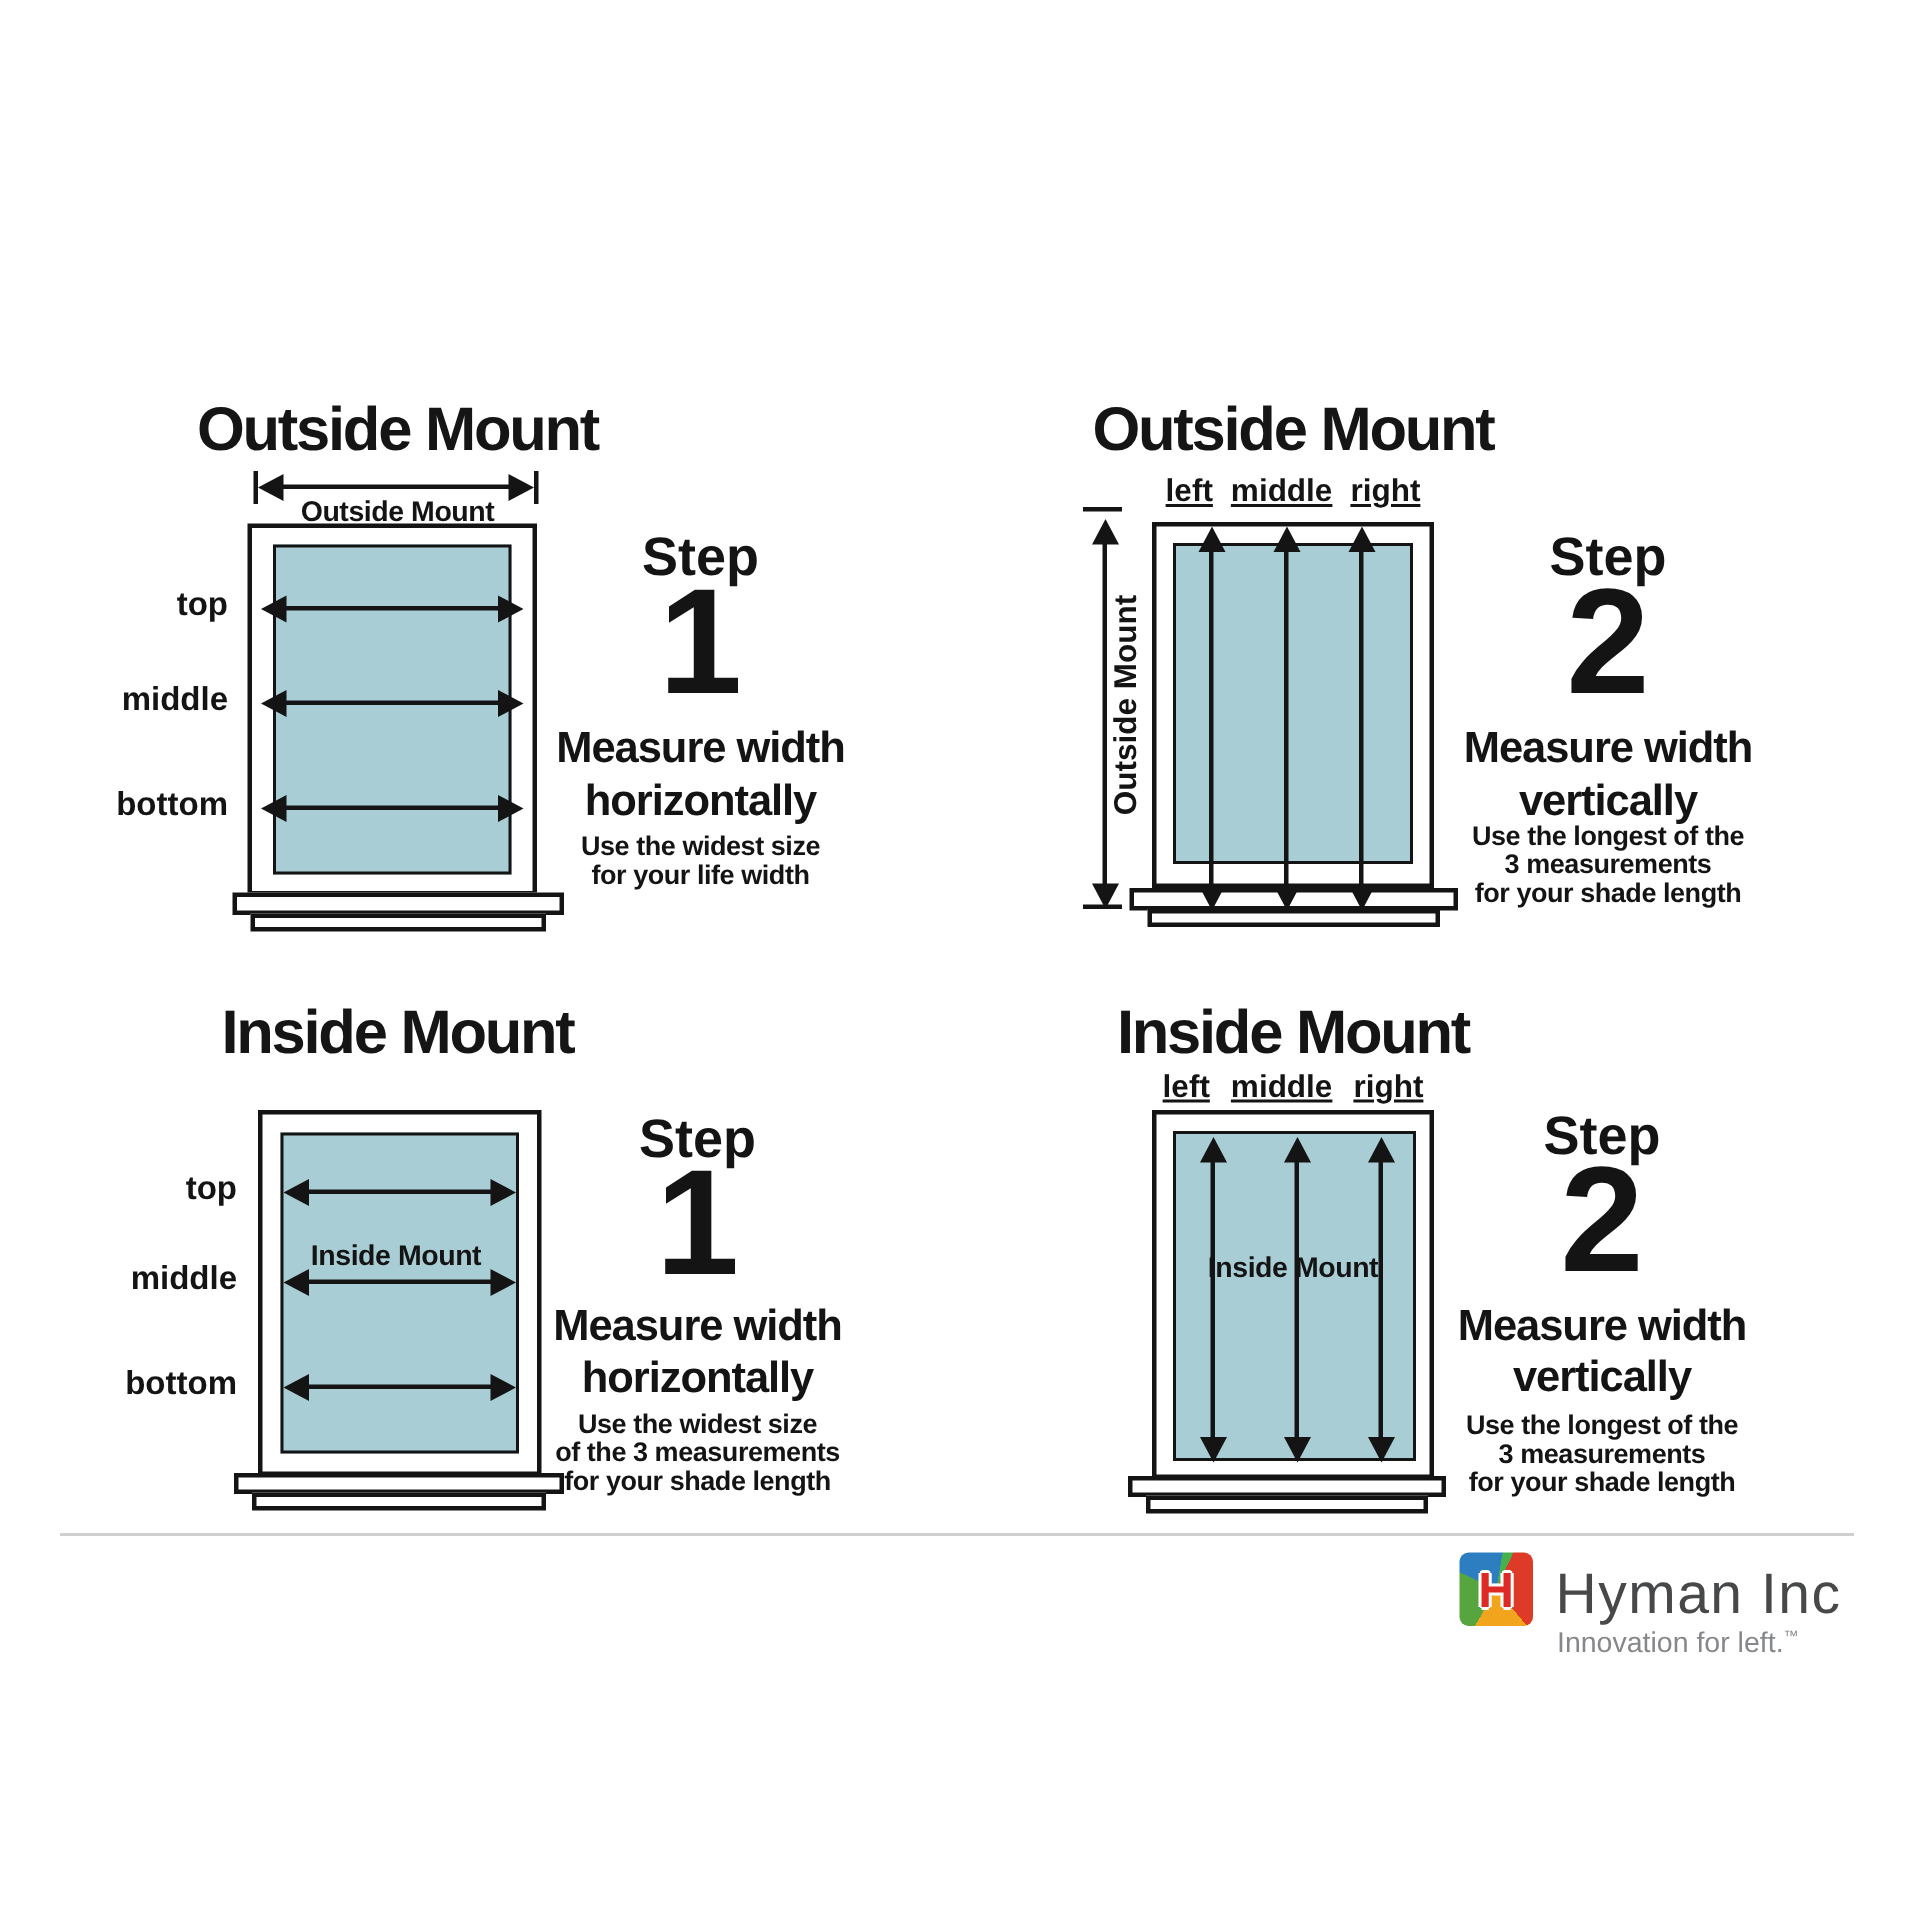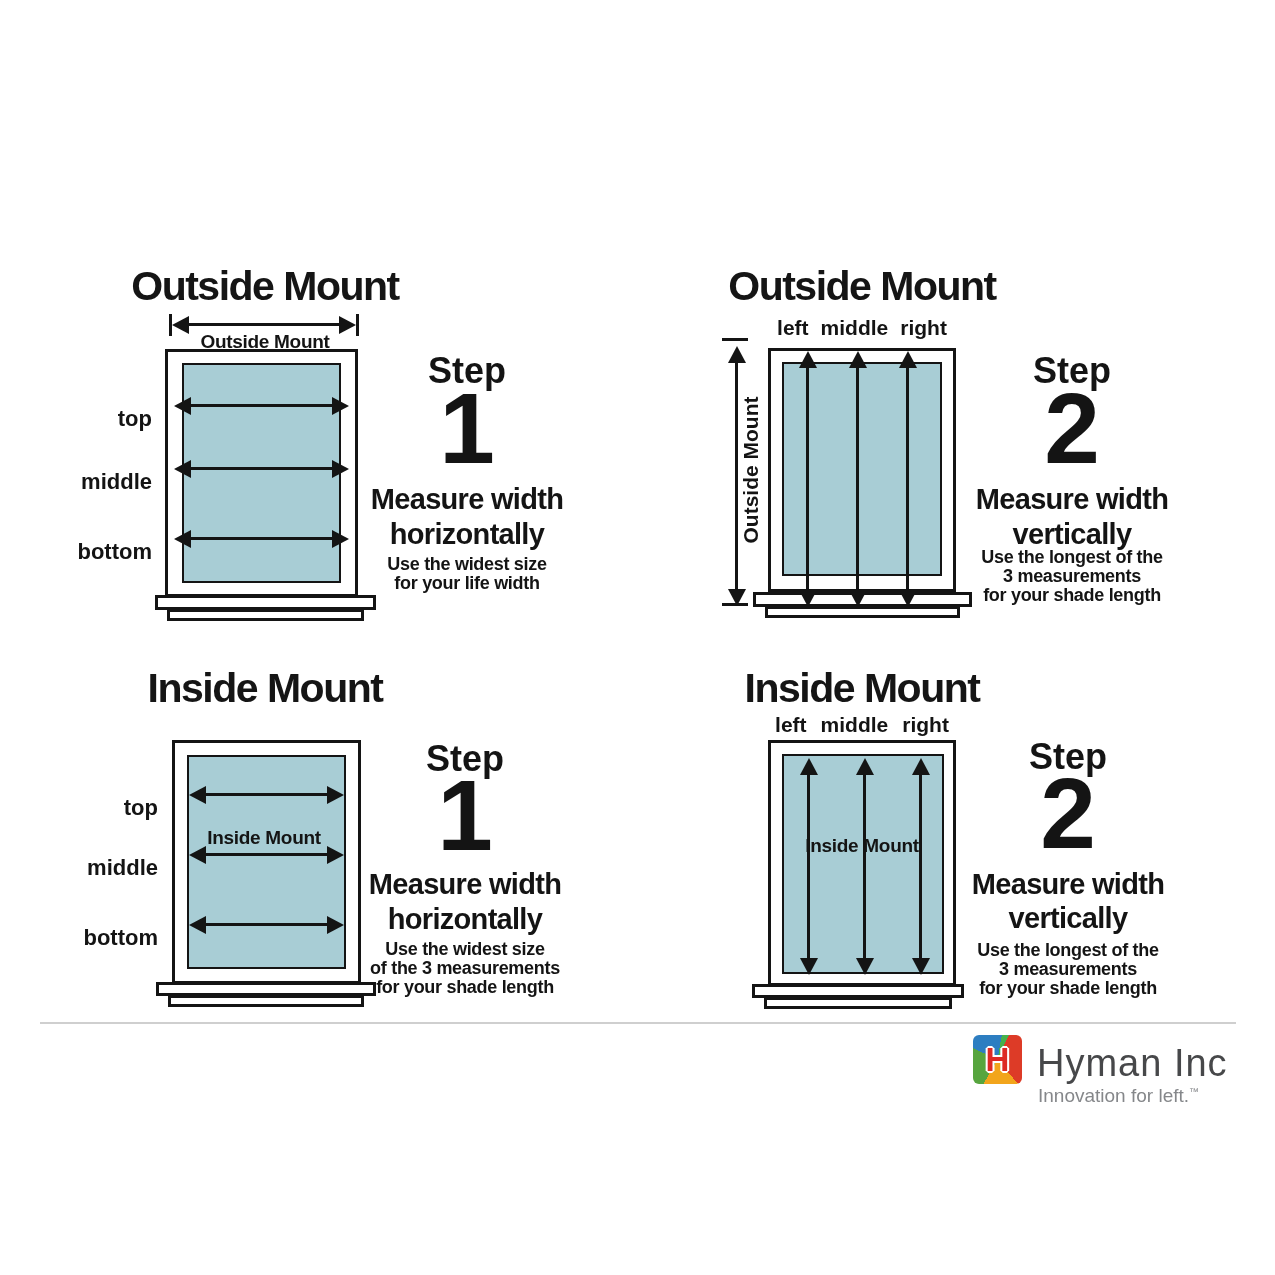--- a/index.html
+++ b/index.html
@@ -39,22 +39,22 @@
   .v-arrow::before{content:"";position:absolute;top:0;left:1px;border-left:9px solid transparent;border-right:9px solid transparent;border-bottom:17px solid var(--stroke);}
   .v-arrow::after{content:"";position:absolute;bottom:0;left:1px;border-left:9px solid transparent;border-right:9px solid transparent;border-top:17px solid var(--stroke);}
 
   .tick-v{position:absolute;width:3px;height:22px;background:var(--stroke);}
   .tick-h{position:absolute;height:3px;width:26px;background:var(--stroke);}
 
   .measure-label{position:absolute;text-align:center;font-size:19px;font-weight:bold;letter-spacing:-0.3px;}
   .rot-label{position:absolute;width:160px;height:26px;text-align:center;font-size:21px;font-weight:bold;transform:rotate(-90deg);}
   .pane-label{position:absolute;text-align:center;font-size:19px;font-weight:bold;z-index:6;letter-spacing:-0.3px;}
 
-  .row-label{position:absolute;text-align:right;font-size:22px;font-weight:bold;line-height:26px;margin-top:16px;}
-  .col-labels{position:absolute;display:flex;justify-content:center;font-size:21px;font-weight:bold;}
+  .row-label{position:absolute;text-align:right;font-size:22px;font-weight:bold;line-height:26px;}
+  .col-labels{position:absolute;display:flex;justify-content:center;font-size:21px;font-weight:bold;text-decoration:underline;}
 
   .step-word{position:absolute;text-align:center;font-size:36px;font-weight:bold;}
   .step-num{position:absolute;text-align:center;font-size:100px;font-weight:bold;line-height:0.82;}
   .instr{position:absolute;text-align:center;font-size:29px;font-weight:bold;letter-spacing:-0.7px;}
   .note{position:absolute;text-align:center;font-size:18px;font-weight:bold;letter-spacing:-0.3px;}
 
   
   .footer{position:absolute;left:0;top:1020px;width:1275px;height:120px;}
   .rule{position:absolute;left:40px;top:2px;width:1196px;height:2px;background:var(--rule-gray);border-bottom:2px solid #cfcfcf;}
   .conf{position:absolute;left:45px;top:11px;font-family:"Liberation Serif",serif;font-size:17px;line-height:25px;color:#1c1c1c;white-space:nowrap;}

